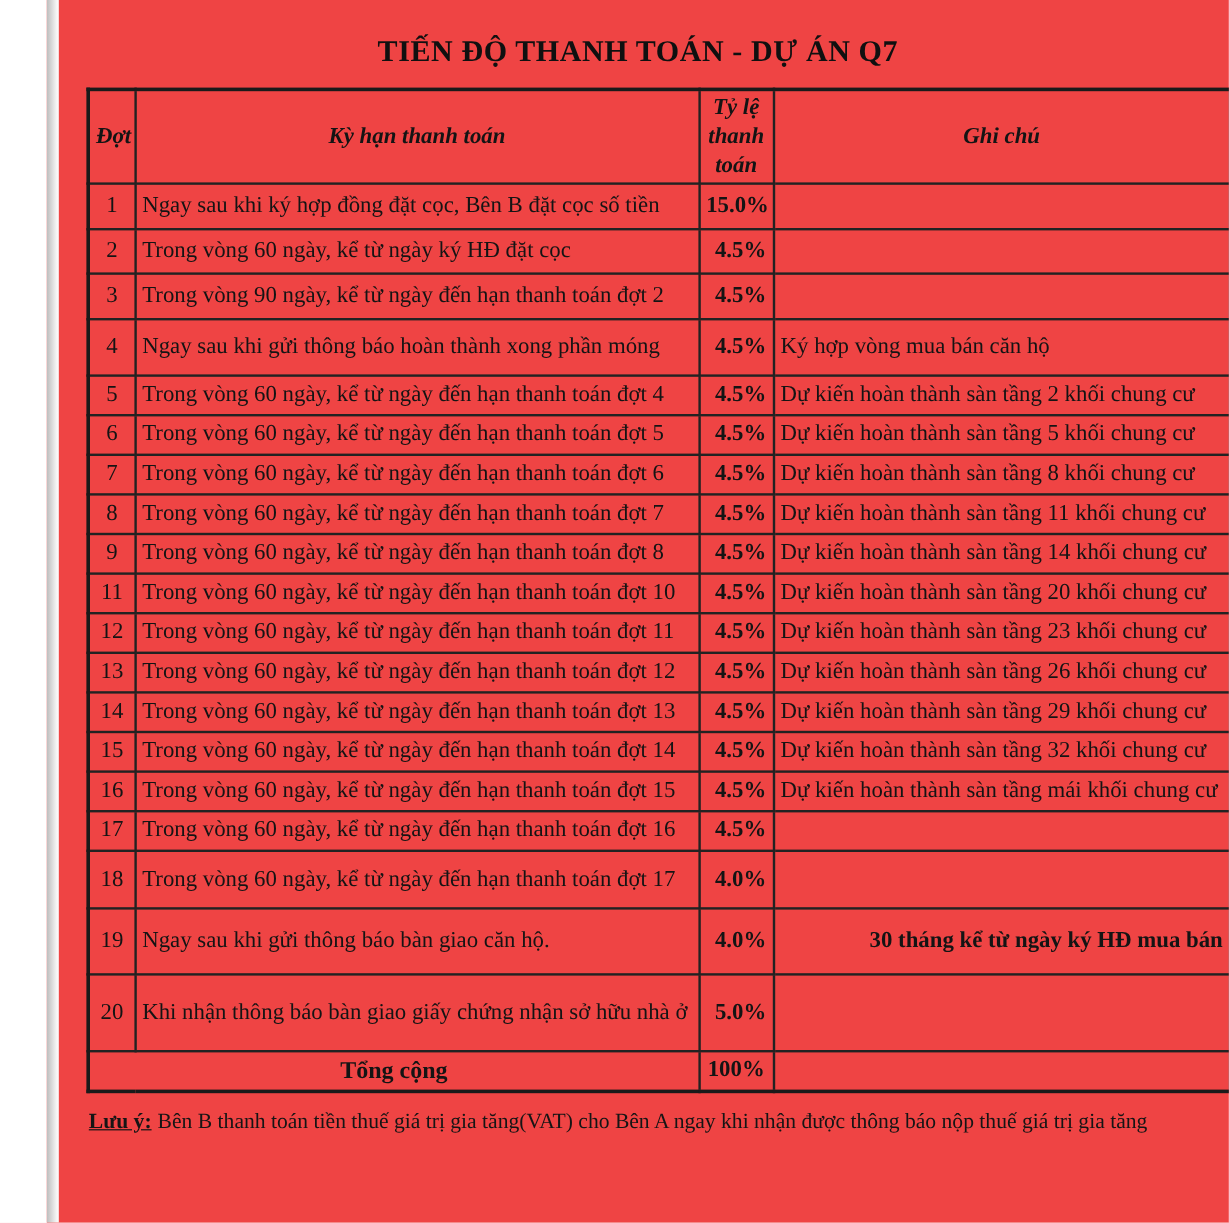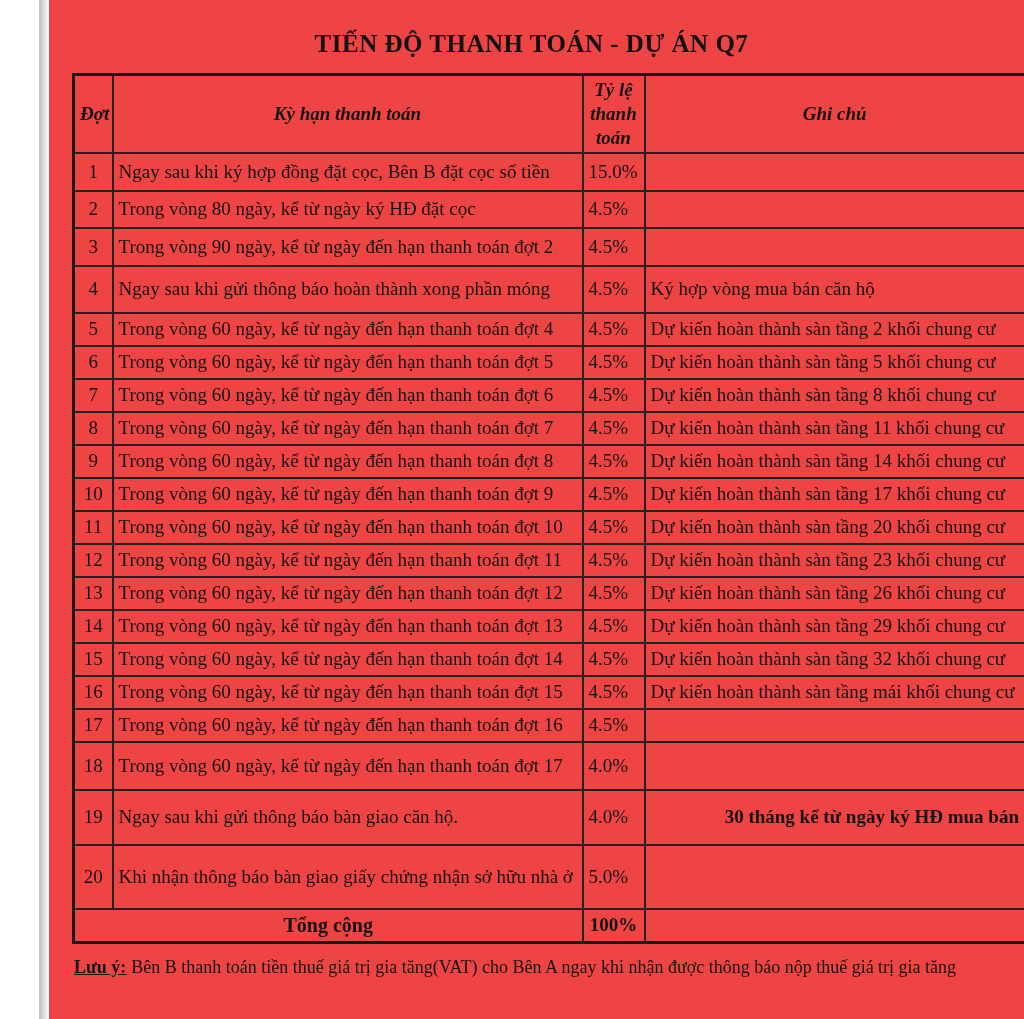--- a/index.html
+++ b/index.html
@@ -56,21 +56,21 @@
   .payment-table th {
     font-weight: bold;
     text-align: center;
     vertical-align: middle;
     font-size: 19px;
     font-style: italic;
   }
   .payment-table td { vertical-align: middle; }
   .cell-no   { text-align: center; }
   .cell-term { text-align: left; }
-  .cell-rate { text-align: left; }
+  .cell-rate { text-align: right; font-weight: bold; }
   .cell-note { text-align: left; }
   tr.row { height: 33px; }
   tr.r1  { height: 38px; }
   tr.r2  { height: 37px; }
   tr.r3  { height: 38px; }
   tr.r4  { height: 47px; }
   tr.r18 { height: 48px; }
   tr.r19 { height: 55px; }
   tr.r20 { height: 64px; }
   tr.r19 .cell-note {
@@ -126,21 +126,21 @@
     </thead>
     <tbody>
         <tr class="row r1">
           <td class="cell-no">1</td>
           <td class="cell-term">Ngay sau khi ký hợp đồng đặt cọc, Bên B đặt cọc số tiền</td>
           <td class="cell-rate">15.0%</td>
           <td class="cell-note"></td>
         </tr>
         <tr class="row r2">
           <td class="cell-no">2</td>
-          <td class="cell-term">Trong vòng 80 ngày, kể từ ngày ký HĐ đặt cọc</td>
+          <td class="cell-term">Trong vòng 60 ngày, kể từ ngày ký HĐ đặt cọc</td>
           <td class="cell-rate">4.5%</td>
           <td class="cell-note"></td>
         </tr>
         <tr class="row r3">
           <td class="cell-no">3</td>
           <td class="cell-term">Trong vòng 90 ngày, kể từ ngày đến hạn thanh toán đợt 2</td>
           <td class="cell-rate">4.5%</td>
           <td class="cell-note"></td>
         </tr>
         <tr class="row r4">
@@ -171,26 +171,20 @@
           <td class="cell-no">8</td>
           <td class="cell-term">Trong vòng 60 ngày, kể từ ngày đến hạn thanh toán đợt 7</td>
           <td class="cell-rate">4.5%</td>
           <td class="cell-note">Dự kiến hoàn thành sàn tầng 11 khối chung cư</td>
         </tr>
         <tr class="row r9">
           <td class="cell-no">9</td>
           <td class="cell-term">Trong vòng 60 ngày, kể từ ngày đến hạn thanh toán đợt 8</td>
           <td class="cell-rate">4.5%</td>
           <td class="cell-note">Dự kiến hoàn thành sàn tầng 14 khối chung cư</td>
-        </tr>
-        <tr class="row r10">
-          <td class="cell-no">10</td>
-          <td class="cell-term">Trong vòng 60 ngày, kể từ ngày đến hạn thanh toán đợt 9</td>
-          <td class="cell-rate">4.5%</td>
-          <td class="cell-note">Dự kiến hoàn thành sàn tầng 17 khối chung cư</td>
         </tr>
         <tr class="row r11">
           <td class="cell-no">11</td>
           <td class="cell-term">Trong vòng 60 ngày, kể từ ngày đến hạn thanh toán đợt 10</td>
           <td class="cell-rate">4.5%</td>
           <td class="cell-note">Dự kiến hoàn thành sàn tầng 20 khối chung cư</td>
         </tr>
         <tr class="row r12">
           <td class="cell-no">12</td>
           <td class="cell-term">Trong vòng 60 ngày, kể từ ngày đến hạn thanh toán đợt 11</td>

